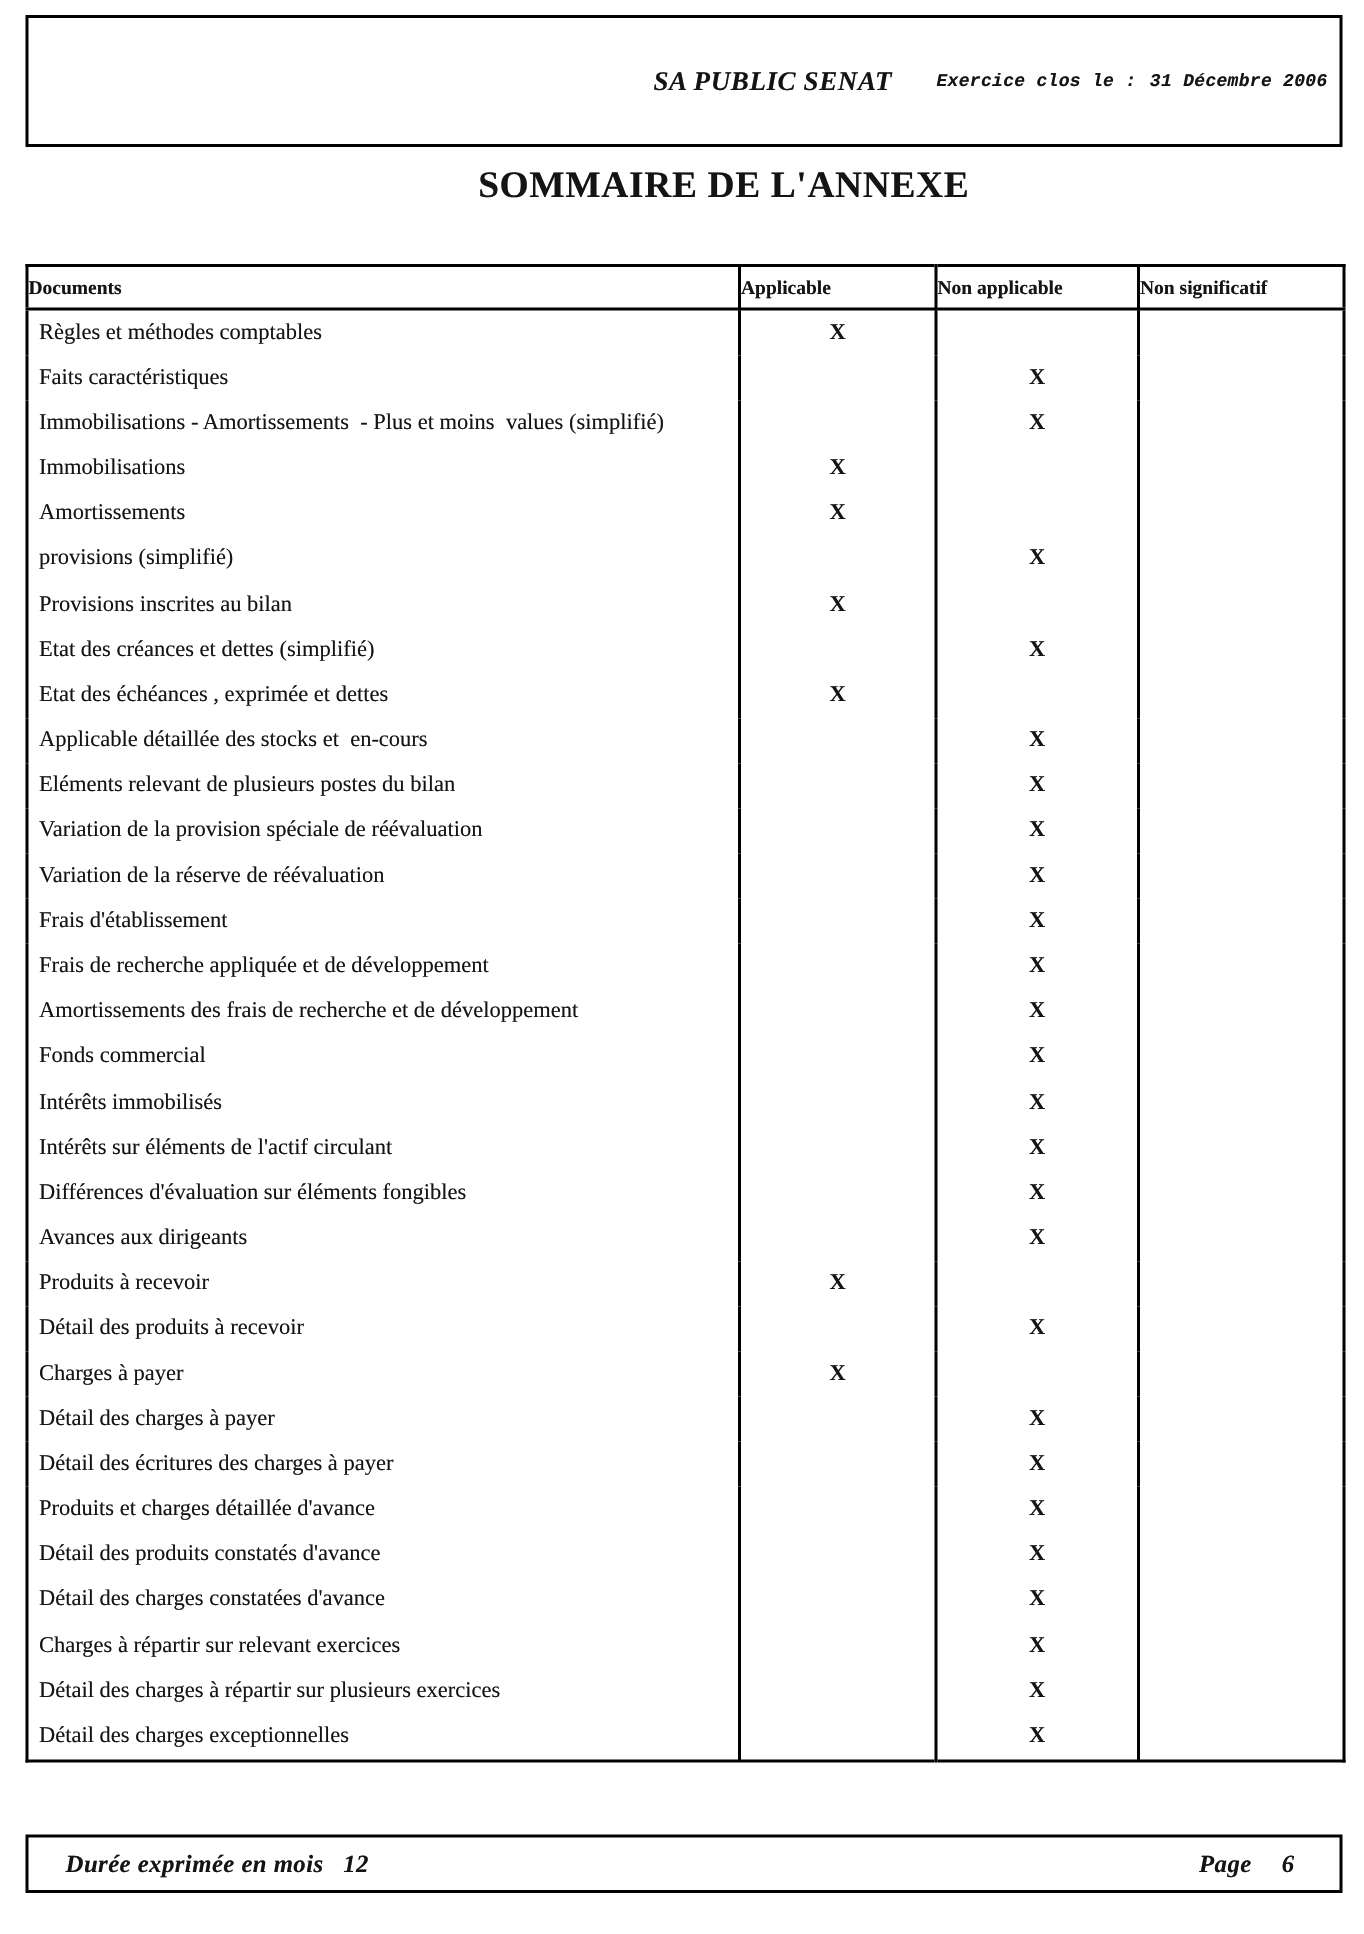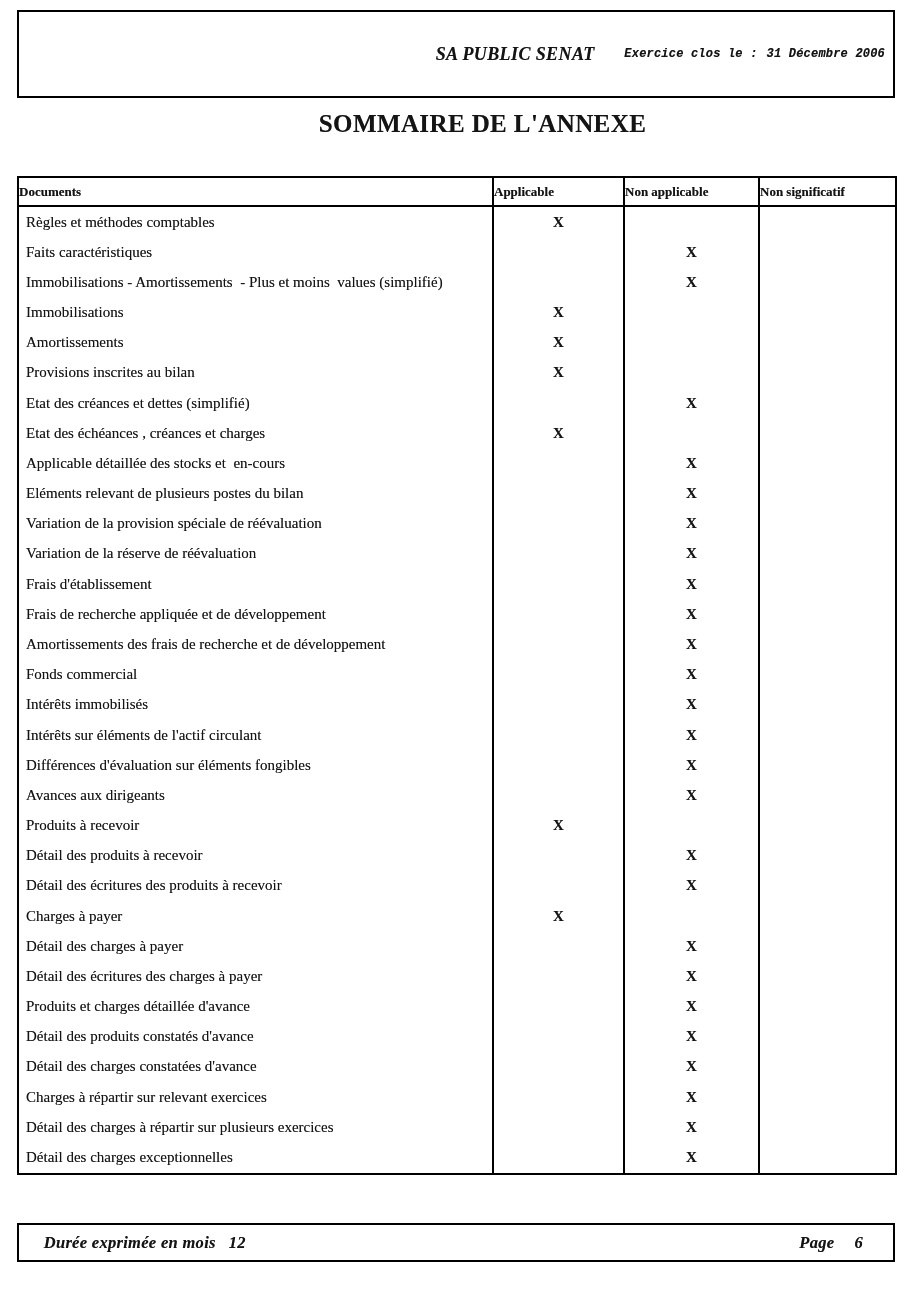--- a/index.html
+++ b/index.html
@@ -149,33 +149,39 @@
         <td class="mark"></td>
         <td class="mark"></td>
       </tr>
       <tr>
         <td class="doc">Amortissements</td>
         <td class="mark">X</td>
         <td class="mark"></td>
         <td class="mark"></td>
       </tr>
       <tr>
+        <td class="doc">provisions (simplifié)</td>
+        <td class="mark"></td>
+        <td class="mark">X</td>
+        <td class="mark"></td>
+      </tr>
+      <tr>
         <td class="doc">Provisions inscrites au bilan</td>
         <td class="mark">X</td>
         <td class="mark"></td>
         <td class="mark"></td>
       </tr>
       <tr>
         <td class="doc">Etat des créances et dettes (simplifié)</td>
         <td class="mark"></td>
         <td class="mark">X</td>
         <td class="mark"></td>
       </tr>
       <tr>
-        <td class="doc">Etat des échéances , créances et charges</td>
+        <td class="doc">Etat des échéances , exprimée et dettes</td>
         <td class="mark">X</td>
         <td class="mark"></td>
         <td class="mark"></td>
       </tr>
       <tr>
         <td class="doc">Applicable détaillée des stocks et  en-cours</td>
         <td class="mark"></td>
         <td class="mark">X</td>
         <td class="mark"></td>
       </tr>
@@ -246,26 +252,20 @@
         <td class="mark"></td>
       </tr>
       <tr>
         <td class="doc">Produits à recevoir</td>
         <td class="mark">X</td>
         <td class="mark"></td>
         <td class="mark"></td>
       </tr>
       <tr>
         <td class="doc">Détail des produits à recevoir</td>
-        <td class="mark"></td>
-        <td class="mark">X</td>
-        <td class="mark"></td>
-      </tr>
-      <tr>
-        <td class="doc">Détail des écritures des produits à recevoir</td>
         <td class="mark"></td>
         <td class="mark">X</td>
         <td class="mark"></td>
       </tr>
       <tr>
         <td class="doc">Charges à payer</td>
         <td class="mark">X</td>
         <td class="mark"></td>
         <td class="mark"></td>
       </tr>

